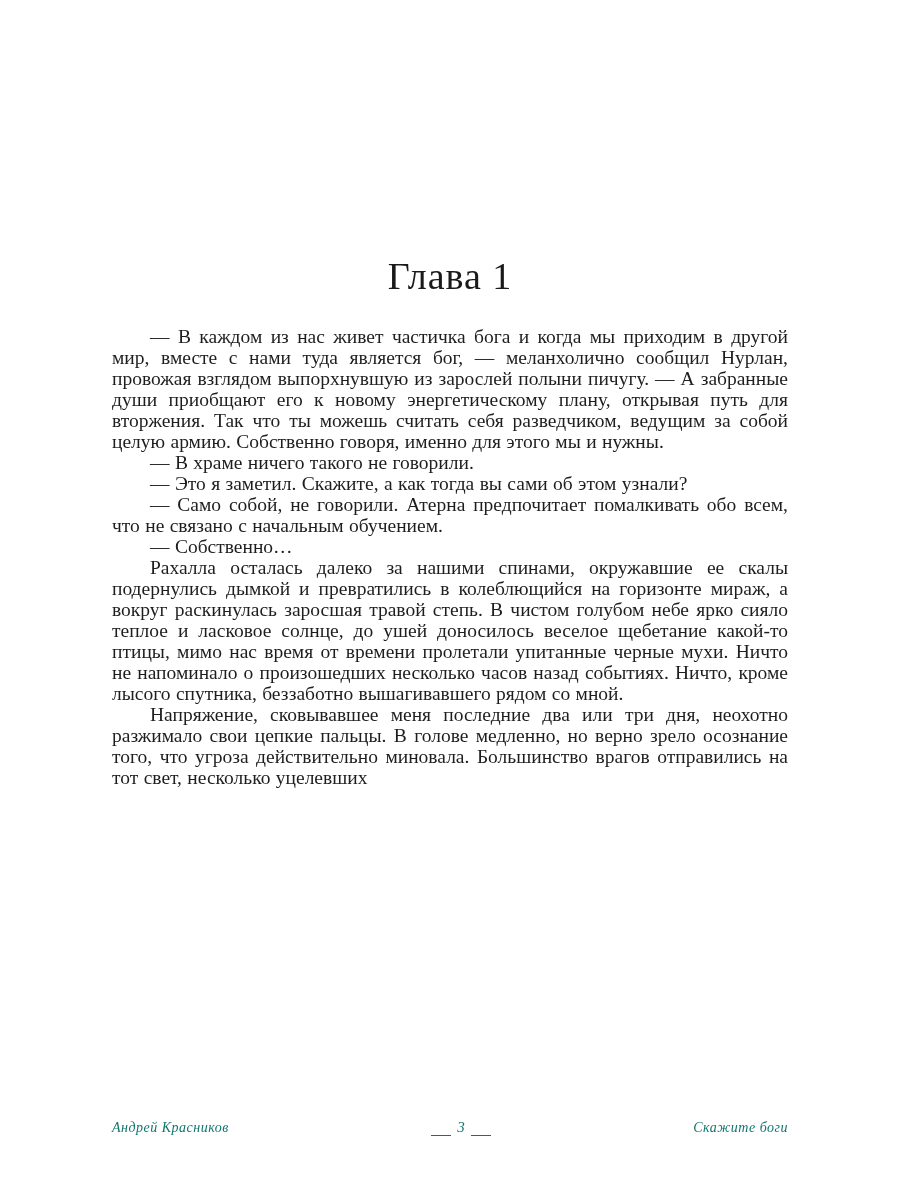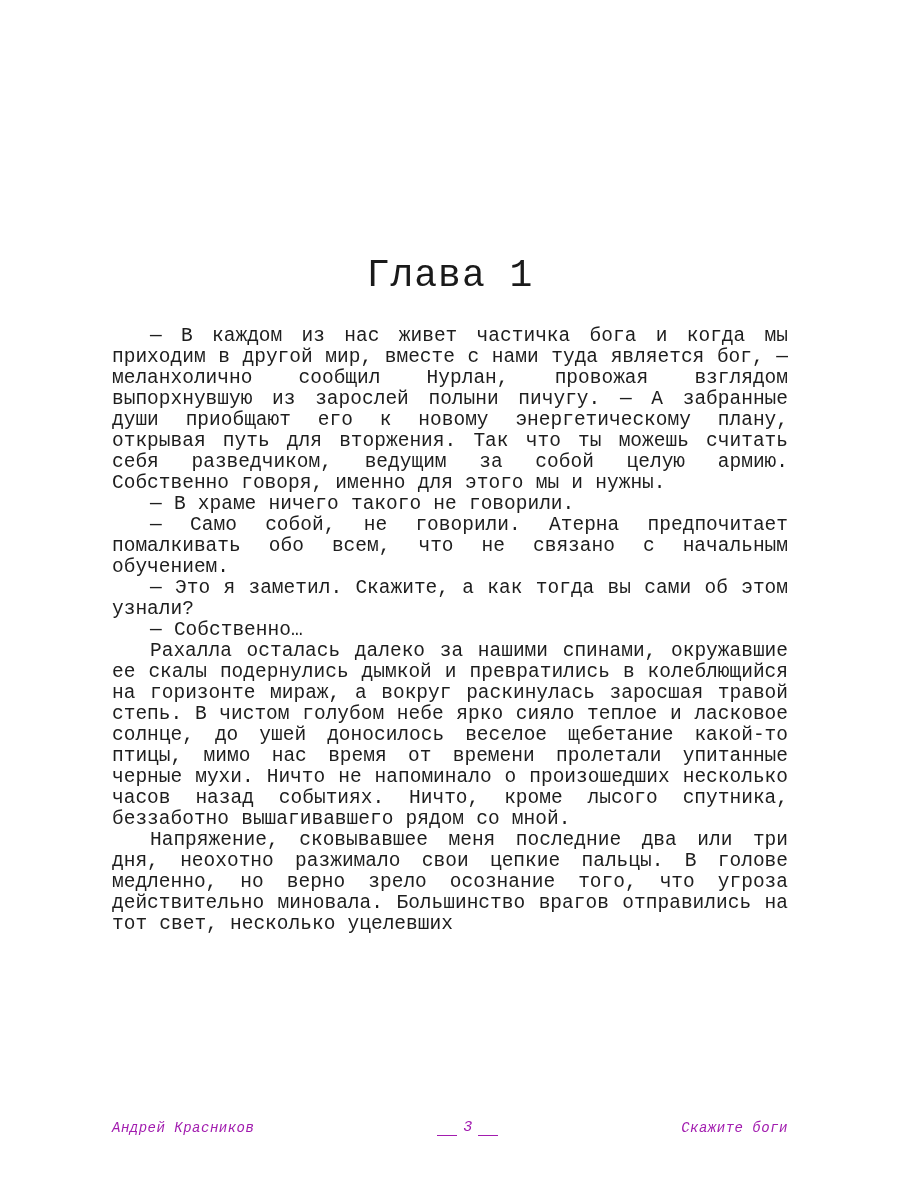--- a/index.html
+++ b/index.html
@@ -6,21 +6,21 @@
     margin: 0;
     padding: 0;
     background: #ffffff;
   }
   .page {
     position: relative;
     width: 900px;
     height: 1200px;
     margin: 0 auto;
     background: #ffffff;
-    font-family: Liberation Mono, monospace;
+    font-family: Liberation Serif, serif;
     color: #1e1e1e;
     overflow: hidden;
   }
   .chapter-title {
     margin: 0;
     padding: 252px 0 26px 0;
     text-align: center;
     font-weight: 400;
     font-size: 38px;
     line-height: 48px;
@@ -43,21 +43,21 @@
   .page-footer {
     position: absolute;
     left: 112px;
     right: 112px;
     top: 1120px;
     display: flex;
     justify-content: space-between;
     align-items: flex-end;
     font-style: italic;
     font-size: 14px;
-    color: #a21caf;
+    color: #0f766e;
   }
   .footer-side {
     letter-spacing: 0.5px;
   }
   .footer-center {
     display: inline-flex;
     align-items: flex-end;
     gap: 4px;
   }
   .pnum {
@@ -75,22 +75,22 @@
 </head>
 <body>
 
 <div class="page">
 
   <h1 class="chapter-title">Глава 1</h1>
 
   <div class="text-block">
     <p class="para">— В каждом из нас живет частичка бога и когда мы приходим в другой мир, вместе с нами туда является бог, — меланхолично сообщил Нурлан, провожая взглядом выпорхнувшую из зарослей полыни пичугу. — А забранные души приобщают его к новому энергетическому плану, открывая путь для вторжения. Так что ты можешь считать себя разведчиком, ведущим за собой целую армию. Собственно говоря, именно для этого мы и нужны.</p>
     <p class="para">— В храме ничего такого не говорили.</p>
+    <p class="para">— Это я заметил. Скажите, а как тогда вы сами об этом узнали?</p>
     <p class="para">— Само собой, не говорили. Атерна предпочитает помалкивать обо всем, что не связано с начальным обучением.</p>
-    <p class="para">— Это я заметил. Скажите, а как тогда вы сами об этом узнали?</p>
     <p class="para">— Собственно…</p>
     <p class="para">Рахалла осталась далеко за нашими спинами, окружавшие ее скалы подернулись дымкой и превратились в колеблющийся на горизонте мираж, а вокруг раскинулась заросшая травой степь. В чистом голубом небе ярко сияло теплое и ласковое солнце, до ушей доносилось веселое щебетание какой-то птицы, мимо нас время от времени пролетали упитанные черные мухи. Ничто не напоминало о произошедших несколько часов назад событиях. Ничто, кроме лысого спутника, беззаботно вышагивавшего рядом со мной.</p>
     <p class="para">Напряжение, сковывавшее меня последние два или три дня, неохотно разжимало свои цепкие пальцы. В голове медленно, но верно зрело осознание того, что угроза действительно миновала. Большинство врагов отправились на тот свет, несколько уцелевших</p>
   </div>
 
   <div class="page-footer">
     <span class="footer-side">Андрей Красников</span>
 
     <span class="footer-center">
       <span class="rule"></span>

